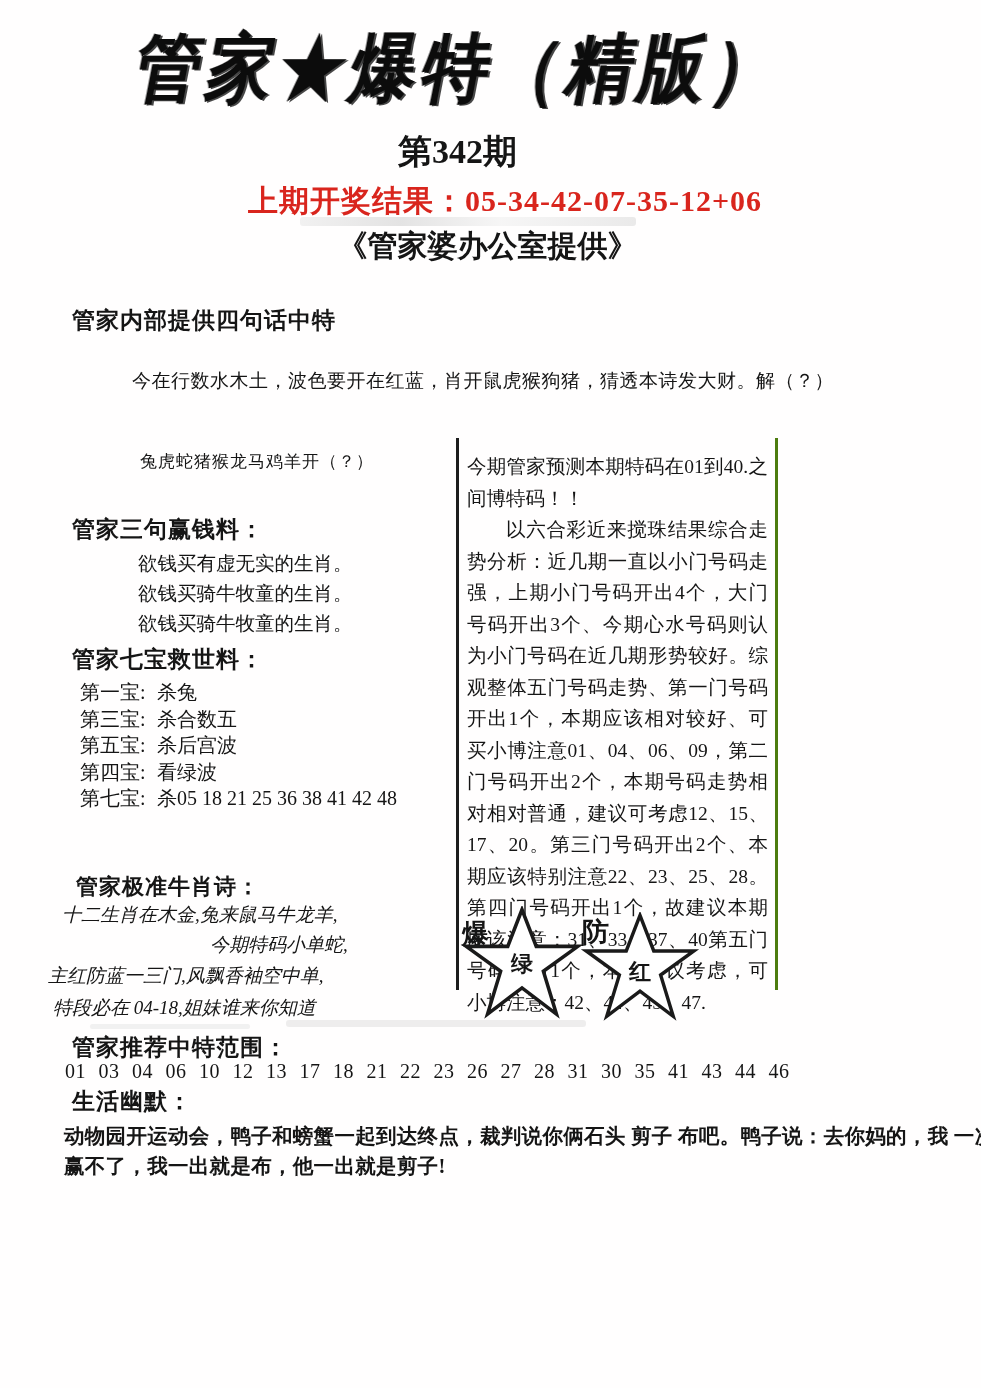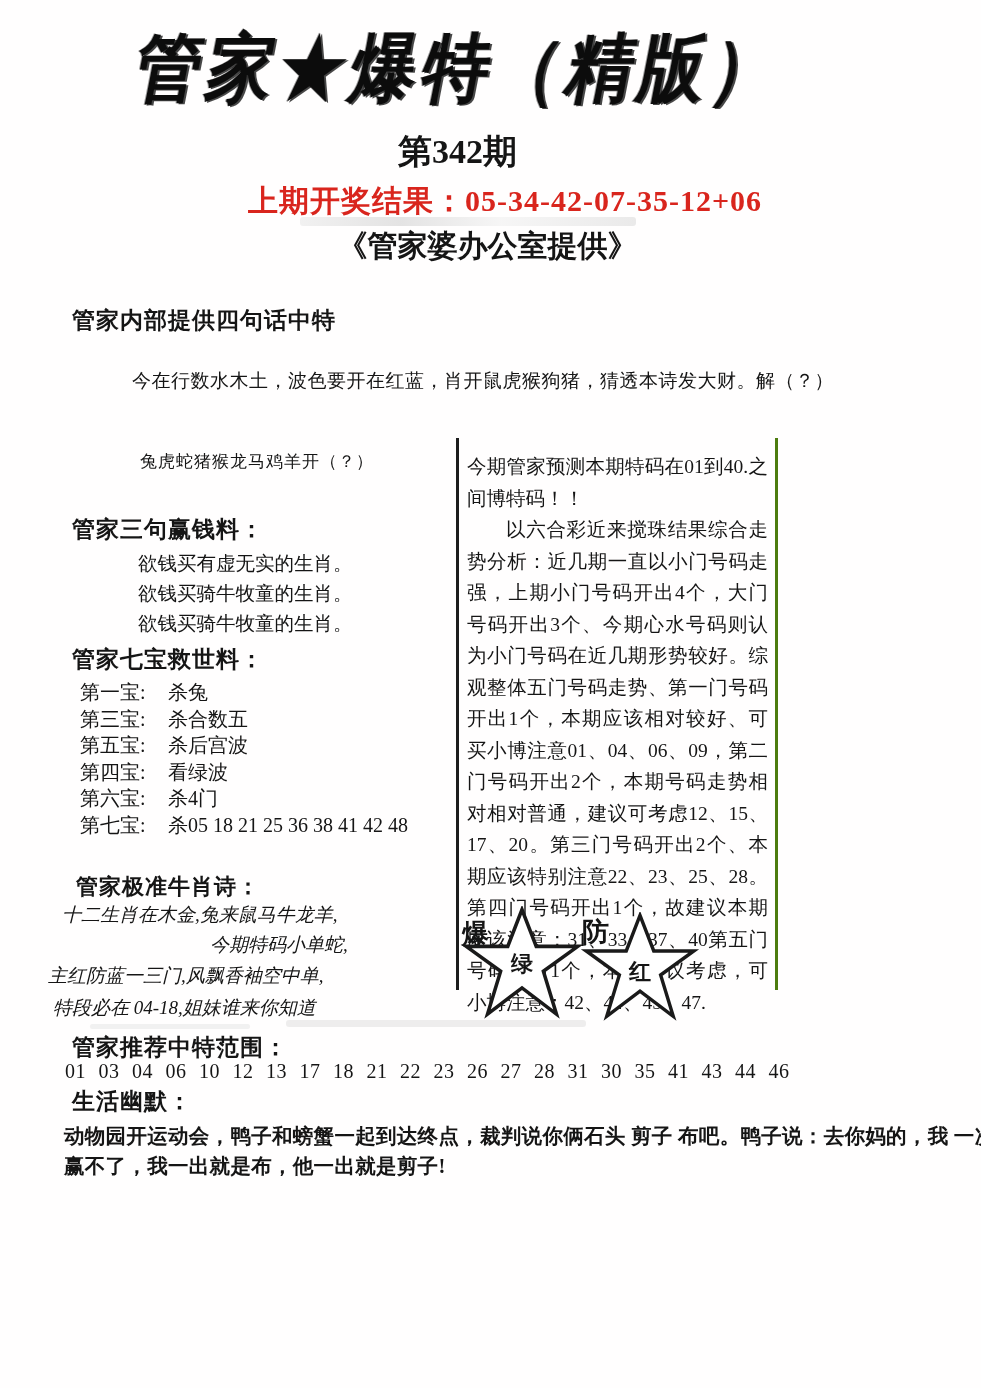--- a/index.html
+++ b/index.html
@@ -27,21 +27,21 @@
   .t { font-size:19px;font-style:italic; }
 
   
   .poem4 { left:132px; top:368px; font-size:19px; letter-spacing:.5px; }
   .zodiac9 { left:140px; top:450px; font-size:17px; letter-spacing:1px; }
   .money { left:138px; top:549px; font-size:19.5px; }
   .money div { line-height:30px; }
   .treasures { left:80px; top:679px; font-size:20px; }
   .treasures div { line-height:26.5px; }
   .treasures .lbl { display:inline-block; width:62px; }
-  .treasures .val { margin-left:26px; }
+  .treasures .val { margin-left:15px; }
 
   
   .panel {
     left:456px; top:438px; width:322px; height:552px; box-sizing:border-box;
     border-left:3px solid #1d1d1d; border-right:3px solid #4d7c0f;
     padding:13px 7px 0 8px; position:absolute;
   }
   .panel p { margin:0; font-size:19.5px; line-height:31.5px; text-align:justify; text-justify:inter-ideograph; }
   .panel p.indent { text-indent:2em; }
 
@@ -91,21 +91,20 @@
     <div>欲钱买骑牛牧童的生肖。</div>
     <div>欲钱买骑牛牧童的生肖。</div>
   </div>
 
   <div class="abs h" style="left:72px; top:644px;">管家七宝救世料：</div>
   <div class="abs treasures">
     <div><span class="lbl">第一宝:</span><span class="val">杀兔</span></div>
     <div><span class="lbl">第三宝:</span><span class="val">杀合数五</span></div>
     <div><span class="lbl">第五宝:</span><span class="val">杀后宫波</span></div>
     <div><span class="lbl">第四宝:</span><span class="val">看绿波</span></div>
-    <div><span class="lbl">第六宝:</span><span class="val">杀4门</span></div>
     <div><span class="lbl">第七宝:</span><span class="val">杀05 18 21 25 36 38 41 42 48</span></div>
   </div>
 
   <div class="abs h" style="left:76px; top:872px; font-size:22px;">管家极准牛肖诗：</div>
   <div class="abs t" style="left:62px; top:902px;">十二生肖在木金,兔来鼠马牛龙羊,</div>
   <div class="abs t" style="left:210px; top:932px;">今期特码小单蛇,</div>
   <div class="abs t" style="left:48px; top:963px;">主红防蓝一三门,风飘香袖空中单,</div>
   <div class="abs t" style="left:53px; top:995px;">特段必在 04-18,姐妹谁来你知道</div>
 
   <div class="panel">

